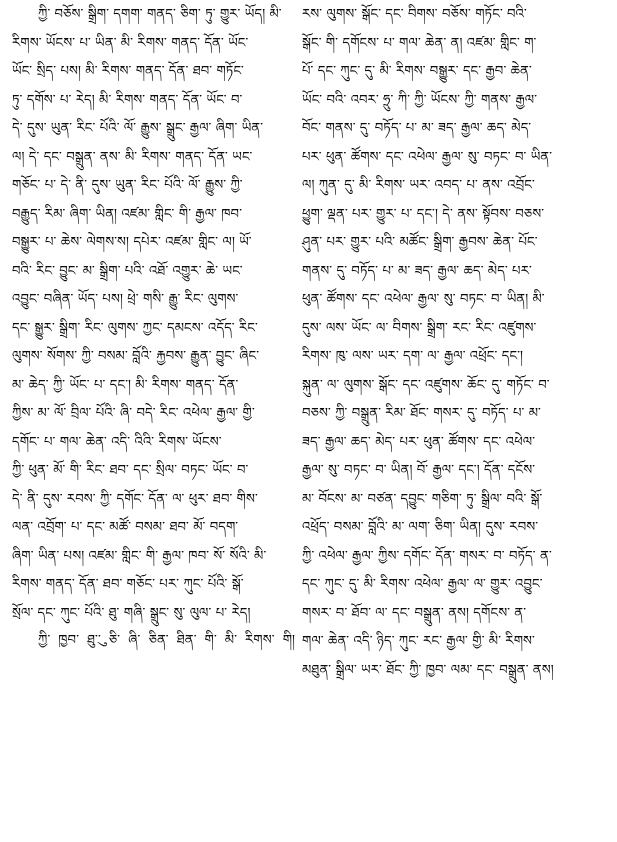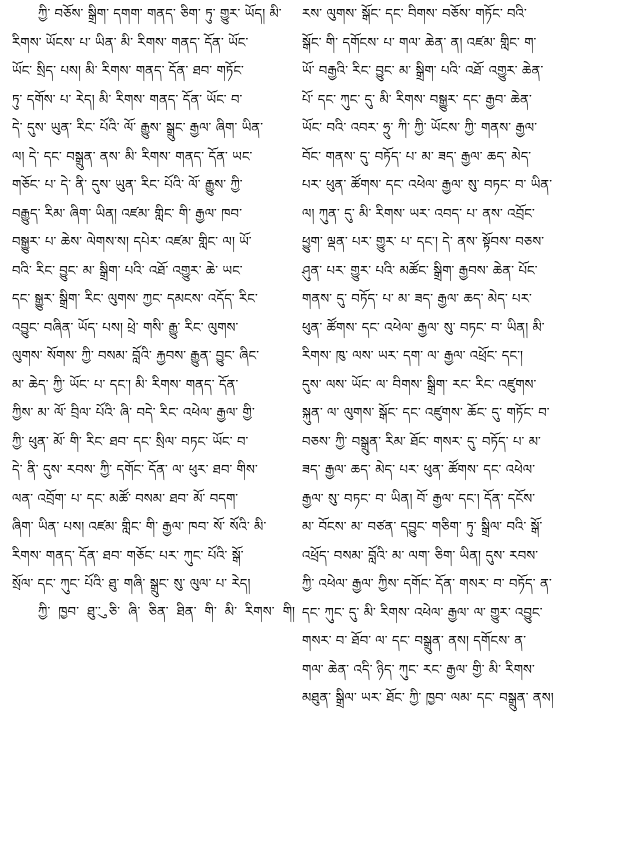--- a/index.html
+++ b/index.html
@@ -59,49 +59,49 @@
       <div class="line indent">ཀྱི༌ བཅོས༌ སྒྲིག༌ དགག༌ གནད༌ ཅིག༌ ཏུ༌ གྱུར༌ ཡོད། མི༌</div>
       <div class="line">རིགས༌ ཡོངས༌ པ༌ ཡིན༌ མི༌ རིགས༌ གནད༌ དོན༌ ཡོང༌</div>
       <div class="line">ཡོང༌ སྲིད༌ པས། མི༌ རིགས༌ གནད༌ དོན༌ ཐབ༌ གཏོང༌</div>
       <div class="line">ཏུ༌ དགོས༌ པ༌ རེད། མི༌ རིགས༌ གནད༌ དོན༌ ཡོང༌ བ༌</div>
       <div class="line">དེ༌ དུས༌ ཡུན༌ རིང༌ པོའི༌ ལོ༌ རྒྱུས༌ སྒྲུང༌ རྒྱལ༌ ཞིག༌ ཡིན༌</div>
       <div class="line">ལ། དེ༌ དང༌ བསྒྲུན༌ ནས༌ མི༌ རིགས༌ གནད༌ དོན༌ ཡང༌</div>
       <div class="line">གཅོང༌ པ༌ དེ༌ ནི༌ དུས༌ ཡུན༌ རིང༌ པོའི༌ ལོ༌ རྒྱུས༌ ཀྱི༌</div>
       <div class="line">བརྒྱུད༌ རིམ༌ ཞིག༌ ཡིན། འཛམ༌ གླིང༌ གི༌ རྒྱལ༌ ཁབ༌</div>
       <div class="line">བསྒྱུར༌ པ༌ ཆེས༌ ལེགས་ས། དཔེར༌ འཛམ༌ གླིང༌ ལ། ཡོ༌</div>
       <div class="line">བའི༌ རིང༌ བྱུང༌ མ༌ སྒྲིག༌ པའི༌ འཐོ༌ འགྱུར༌ ཆེ༌ ཡང༌</div>
+      <div class="line">འབྱུང༌ བཞིན༌ ཡོད༌ པས། ཕྲེ༌ གསི༌ རྒྱུ༌ རིང༌ ལུགས༌</div>
       <div class="line">དང༌ སྒྱུར༌ སྒྲིག༌ རིང༌ ལུགས༌ ཀྱང༌ དམངས༌ འདོད༌ རིང༌</div>
-      <div class="line">འབྱུང༌ བཞིན༌ ཡོད༌ པས། ཕྲེ༌ གསི༌ རྒྱུ༌ རིང༌ ལུགས༌</div>
       <div class="line">ལུགས༌ སོགས༌ ཀྱི༌ བསམ༌ བློའི༌ རྐྱབས༌ རྒྱུན༌ བྱུང༌ ཞིང༌</div>
       <div class="line">མ༌ ཆེད༌ ཀྱི༌ ཡོང༌ པ༌ དང་། མི༌ རིགས༌ གནད༌ དོན༌</div>
       <div class="line">ཀྱིས༌ མ༌ ལོ༌ བྲིལ༌ པོའི༌ ཞི༌ བདེ༌ རིང༌ འཕེལ༌ རྒྱལ༌ གྱི༌</div>
+      <div class="line">དགོང༌ པ༌ གལ༌ ཆེན༌ འདི༌ འིའི༌ རིགས༌ ཡོངས༌</div>
       <div class="line">ཀྱི༌ ཕུན༌ མོ༌ གི༌ རིང༌ ཐབ༌ དང༌ སྲིལ༌ བཏང༌ ཡོང༌ བ༌</div>
       <div class="line">དེ༌ ནི༌ དུས༌ རབས༌ ཀྱི༌ དགོང༌ དོན༌ ལ༌ ཕུར༌ ཐབ༌ གིས༌</div>
       <div class="line">ལན༌ འབྲོག༌ པ༌ དང༌ མཚོ༌ བསམ༌ ཐབ༌ མོ༌ བདག༌</div>
       <div class="line">ཞིག༌ ཡིན༌ པས། འཛམ༌ གླིང༌ གི༌ རྒྱལ༌ ཁབ༌ སོ༌ སོའི༌ མི༌</div>
       <div class="line">རིགས༌ གནད༌ དོན༌ ཐབ༌ གཅོང༌ པར༌ ཀུང༌ པོའི༌ སྒོ༌</div>
       <div class="line">སྲོལ༌ དང༌ ཀུང༌ པོའི༌ ཐུ༌ གཞི༌ སྒྲུང༌ སུ༌ ལུལ༌ པ༌ རེད།</div>
       <div class="line last-para">ཀྱི༌ ཁྱབ༌ ཐུ་ུ༌ ཅི༌ ཞི༌ ཅིན༌ ཐིན༌ གི༌ མི༌ རིགས༌ གི།</div>
     </div>
 
     <div class="col col-right">
       <div class="line">རས༌ ལུགས༌ སྒོང༌ དང༌ བིགས༌ བཅོས༌ གཏོང༌ བའི༌</div>
       <div class="line">སྒོང༌ གི༌ དགོངས༌ པ༌ གལ༌ ཆེན༌ ན། འཛམ༌ གླིང༌ ག༌</div>
-      <div class="line">ཡོ༌ བརྒྱའི༌ རིང༌ བྱུང༌ མ༌ སྒྲིག༌ པའི༌ འཐོ༌ འགྱུར༌ ཆེན༌</div>
       <div class="line">པོ༌ དང༌ ཀུང༌ དུ༌ མི༌ རིགས༌ བསྒྱུར༌ དང༌ རྒྱབ༌ ཆེན༌</div>
       <div class="line">ཡོང༌ བའི༌ འབར༌ ཧྲུ༌ ཀི༌ ཀྱི༌ ཡོངས༌ ཀྱི༌ གནས༌ རྒྱལ༌</div>
       <div class="line">བོང༌ གནས༌ དུ༌ བཏོད༌ པ༌ མ༌ ཟད༌ རྒྱལ༌ ཆད༌ མེད༌</div>
       <div class="line">པར༌ ཕུན༌ ཚོགས༌ དང༌ འཕེལ༌ རྒྱལ༌ སུ༌ བཏང༌ བ༌ ཡིན༌</div>
       <div class="line">ལ། ཀུན༌ དུ༌ མི༌ རིགས༌ ཡར༌ འབད༌ པ༌ ནས༌ འབྲོང༌</div>
       <div class="line">ཕྱུག༌ ལྡན༌ པར༌ གྱུར༌ པ༌ དང་། དེ༌ ནས༌ སྟོབས༌ བཅས༌</div>
       <div class="line">ཤུན༌ པར༌ གྱུར༌ པའི༌ མཚོང༌ སྒྲིག༌ རྒྱབས༌ ཆེན༌ པོང༌</div>
       <div class="line">གནས༌ དུ༌ བཏོད༌ པ༌ མ༌ ཟད༌ རྒྱལ༌ ཆད༌ མེད༌ པར༌</div>
       <div class="line">ཕུན༌ ཚོགས༌ དང༌ འཕེལ༌ རྒྱལ༌ སུ༌ བཏང༌ བ༌ ཡིན། མི༌</div>
+      <div class="line">དུས༌ ལས༌ ཡོང༌ ལ༌ བིགས༌ སྒྲིག༌ རང༌ རིང༌ འཛུགས༌</div>
       <div class="line">རིགས༌ ཁུ༌ ལས༌ ཡར༌ དག༌ ལ༌ རྒྱལ༌ འཕྲོང༌ དང་།</div>
-      <div class="line">དུས༌ ལས༌ ཡོང༌ ལ༌ བིགས༌ སྒྲིག༌ རང༌ རིང༌ འཛུགས༌</div>
       <div class="line">སྐུན༌ ལ༌ ལུགས༌ སྒོང༌ དང༌ འཛུགས༌ ཆོང༌ དུ༌ གཏོང༌ བ༌</div>
       <div class="line">བཅས༌ ཀྱི༌ བསྒྲུན༌ རིམ༌ ཐོང༌ གསར༌ དུ༌ བཏོད༌ པ༌ མ༌</div>
       <div class="line">ཟད༌ རྒྱལ༌ ཆད༌ མེད༌ པར༌ ཕུན༌ ཚོགས༌ དང༌ འཕེལ༌</div>
       <div class="line">རྒྱལ༌ སུ༌ བཏང༌ བ༌ ཡིན། བོ༌ རྒྱལ༌ དང་། དོན༌ དངོས༌</div>
       <div class="line">མ༌ བོངས༌ མ༌ བཙན༌ དབྱུང༌ གཅིག༌ ཏུ༌ སྒྲིལ༌ བའི༌ སྒོ༌</div>
       <div class="line">འཕྲོད༌ བསམ༌ བློའི༌ མ༌ ལག༌ ཅིག༌ ཡིན། དུས༌ རབས༌</div>
       <div class="line">ཀྱི༌ འཕེལ༌ རྒྱལ༌ ཀྱིས༌ དགོང༌ དོན༌ གསར༌ བ༌ བཏོད༌ ན༌</div>
       <div class="line">དང༌ ཀུང༌ དུ༌ མི༌ རིགས༌ འཕེལ༌ རྒྱལ༌ ལ༌ གྱུར༌ འབྱུང༌</div>
       <div class="line">གསར༌ བ༌ ཐོབ༌ ལ༌ དང༌ བསྒྲུན༌ ནས། དགོངས༌ ན༌</div>
       <div class="line">གལ༌ ཆེན༌ འདི༌ ཉིད༌ ཀུང༌ རང༌ རྒྱལ༌ གྱི༌ མི༌ རིགས༌</div>

